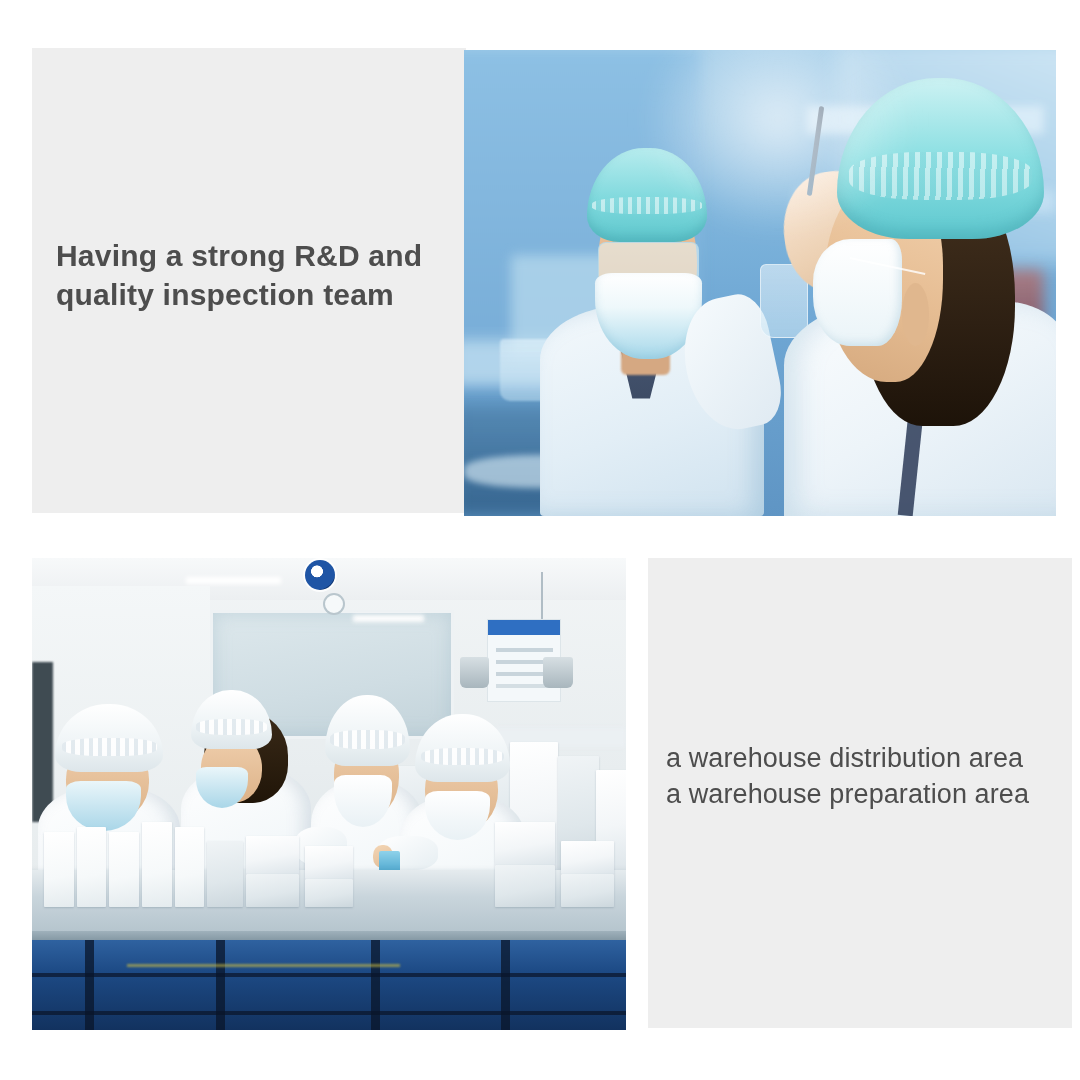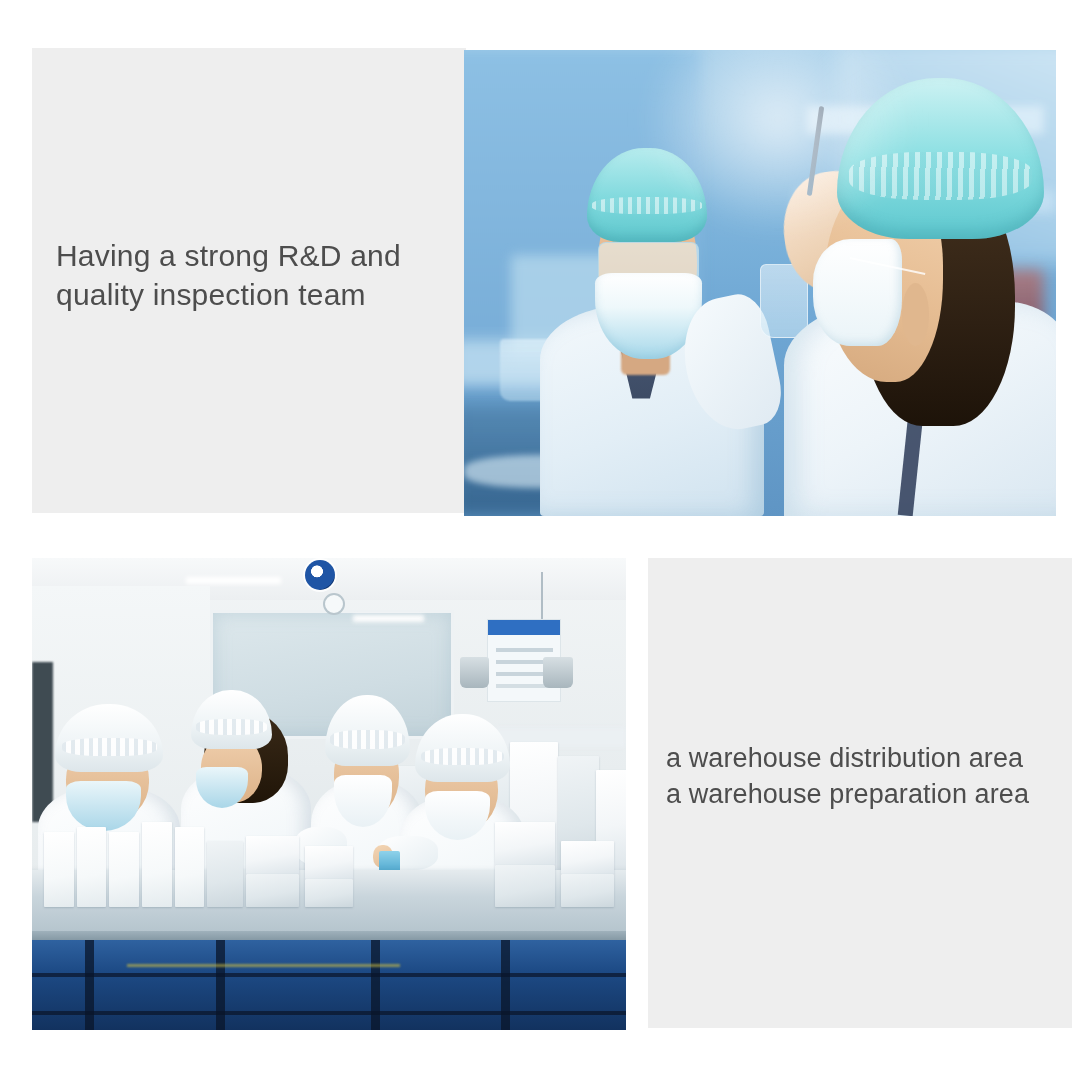--- a/index.html
+++ b/index.html
@@ -39,21 +39,21 @@
   }
   .top-caption-text {
     position: absolute;
     left: 24px;
     top: 188px;
     width: 400px;
     color: #4d4d4d;
     font-size: 30px;
     line-height: 39px;
     letter-spacing: 0.2px;
-    font-weight: 400;
+    font-weight: 700;
     white-space: pre-line;
   }
 
   .top-photo {
     position: absolute;
     left: 432px;
     top: 2px;
     width: 592px;
     height: 466px;
     overflow: hidden;

